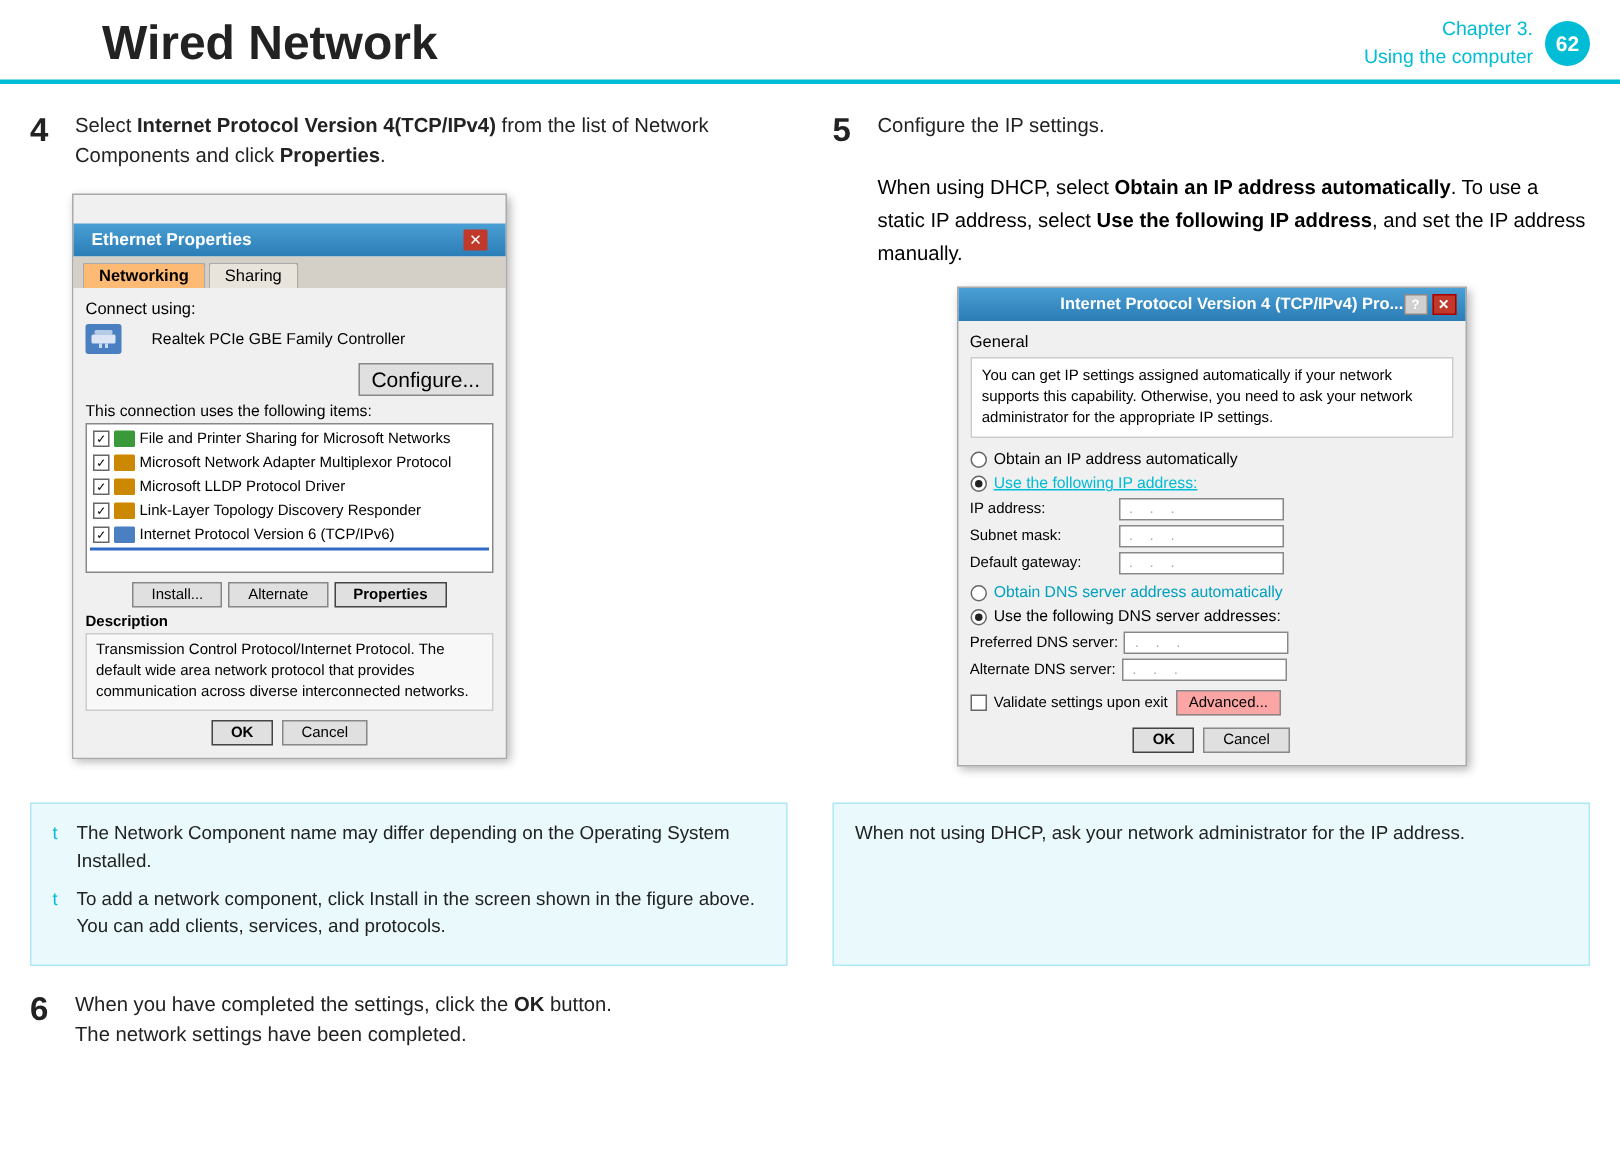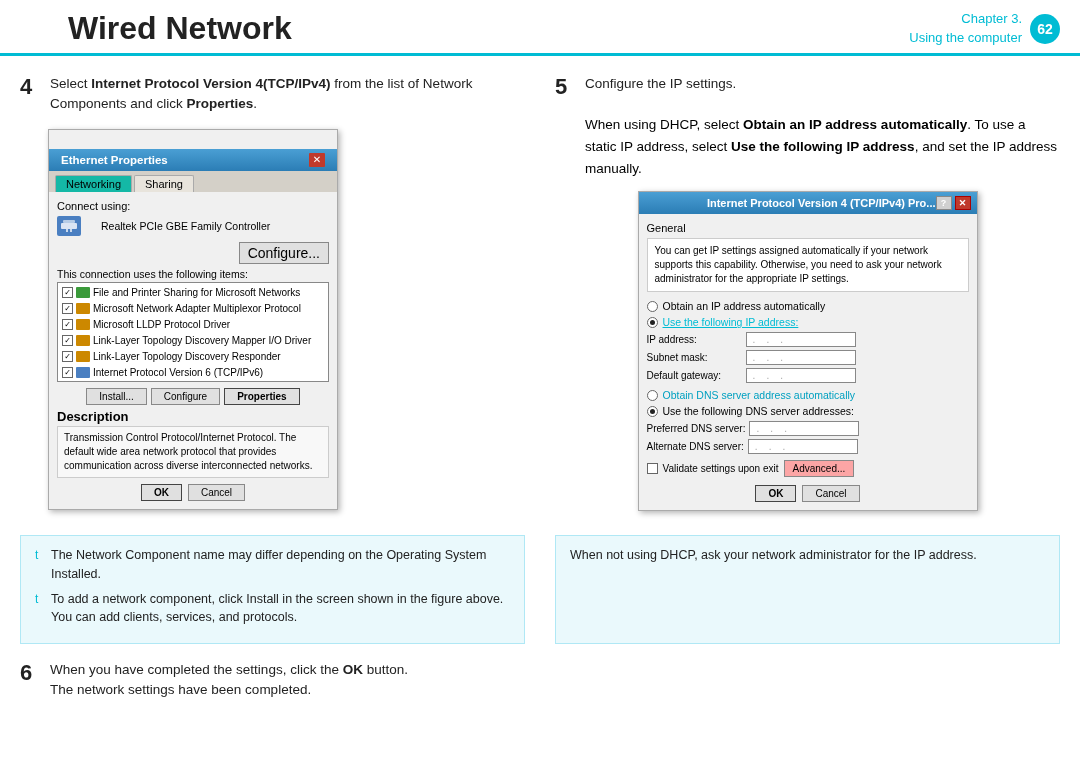--- a/index.html
+++ b/index.html
@@ -132,22 +132,22 @@
     .win-tab {
       background: #e8e4dc;
       border: 1px solid #aaa;
       border-bottom: none;
       padding: 2px 10px;
       font-size: 11px;
       cursor: pointer;
       border-radius: 2px 2px 0 0;
     }
     .win-tab.active {
-      background: #14b8a6;
-      font-weight: normal;
+      background: #fdba74;
+      font-weight: bold;
     }
     .win-body {
       padding: 8px;
       background: #f0f0f0;
     }
     .win-section-label {
       font-size: 11px;
       margin-bottom: 4px;
     }
     .win-network-icon {
@@ -487,44 +487,39 @@
               <span style="font-size:10px;">Microsoft Network Adapter Multiplexor Protocol</span>
             </div>
             <div class="listbox-item">
               <div class="checkbox-sm checked"></div>
               <div class="item-icon orange"></div>
               <span style="font-size:10px;">Microsoft LLDP Protocol Driver</span>
             </div>
             <div class="listbox-item">
               <div class="checkbox-sm checked"></div>
               <div class="item-icon orange"></div>
-              <span style="font-size:10px;">Link-Layer Topology Discovery Mapper I/O Driver</span>
-            </div>
-            <div class="listbox-item">
-              <div class="checkbox-sm checked"></div>
-              <div class="item-icon orange"></div>
               <span style="font-size:10px;">Link-Layer Topology Discovery Responder</span>
             </div>
             <div class="listbox-item">
               <div class="checkbox-sm checked"></div>
               <div class="item-icon" style="background:#4a7fc1;"></div>
               <span style="font-size:10px;">Internet Protocol Version 6 (TCP/IPv6)</span>
             </div>
             <div class="listbox-item selected">
               
               
               
             </div>
           </div>
           <div class="win-bottom-row">
             <button class="win-btn">Install...</button>
-            <button class="win-btn">Configure</button>
+            <button class="win-btn">Alternate</button>
             <button class="win-btn primary">Properties</button>
           </div>
-          <div style="font-size:13px; margin-bottom:2px; font-weight:bold;">Description</div>
+          <div style="font-size:10px; margin-bottom:2px; font-weight:bold;">Description</div>
           <div class="win-desc">Transmission Control Protocol/Internet Protocol. The default wide area network protocol that provides communication across diverse interconnected networks.</div>
           <div class="win-ok-cancel">
             <button class="win-btn primary">OK</button>
             <button class="win-btn">Cancel</button>
           </div>
         </div>
       </div>
     </div>
   </div>
 

